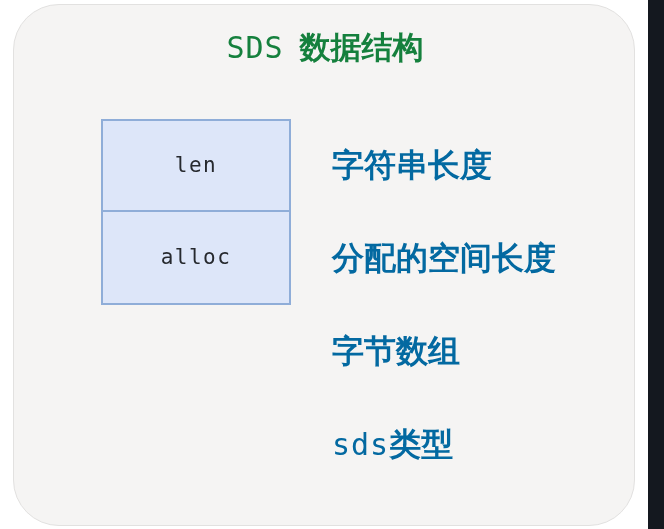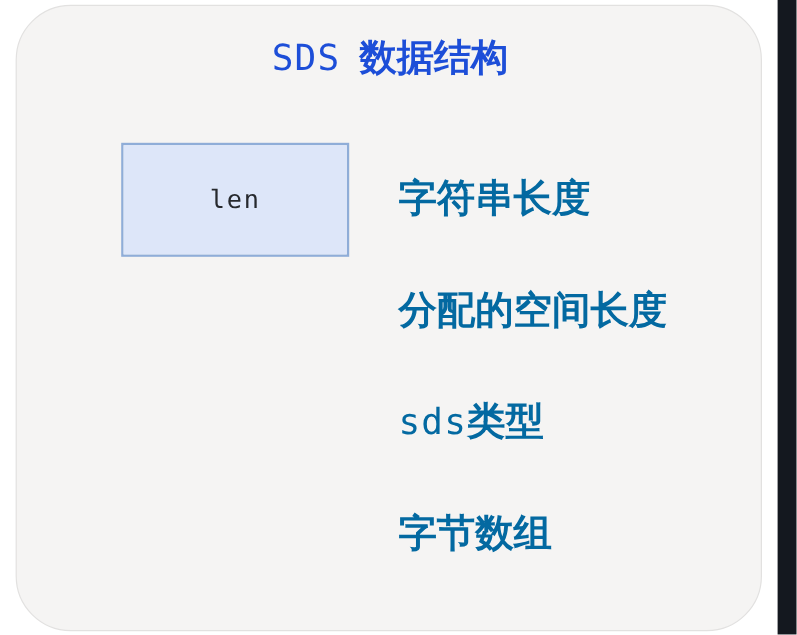--- a/index.html
+++ b/index.html
@@ -40,21 +40,21 @@
   }
 
   .card-title {
     position: absolute;
     left: 0;
     top: 22px;
     width: 622px;
     text-align: center;
     font-size: 31px;
     font-weight: bold;
-    color: #1d4ed8;
+    color: #15803d;
     letter-spacing: 0px;
     white-space: nowrap;
   }
   .card-title .mono {
     font-family: "DejaVu Sans Mono", "Liberation Mono", monospace;
     font-weight: normal;
     font-size: 30px;
     letter-spacing: 1px;
   }
   .card-title .cjk {
@@ -130,41 +130,44 @@
     <div class="card-title">
       <span class="mono">SDS</span><span class="cjk">数据结构</span>
     </div>
 
     <div class="struct-stack">
 
       <div class="struct-row">
         <span class="struct-row-label">len</span>
       </div>
 
+      <div class="struct-row">
+        <span class="struct-row-label">alloc</span>
+      </div>
 
 
 
     </div>
 
     <div class="desc-col">
 
       <div class="desc-row">
         <span class="desc-text">字符串长度</span>
       </div>
 
       <div class="desc-row">
         <span class="desc-text">分配的空间长度</span>
       </div>
 
       <div class="desc-row">
-        <span class="desc-text"><span class="mono">sds</span><span>类型</span></span>
+        <span class="desc-text">字节数组</span>
       </div>
 
       <div class="desc-row">
-        <span class="desc-text">字节数组</span>
+        <span class="desc-text"><span class="mono">sds</span><span>类型</span></span>
       </div>
 
     </div>
 
   </div>
 
   <div class="edge-strip-right"></div>
 
 </div>
 

